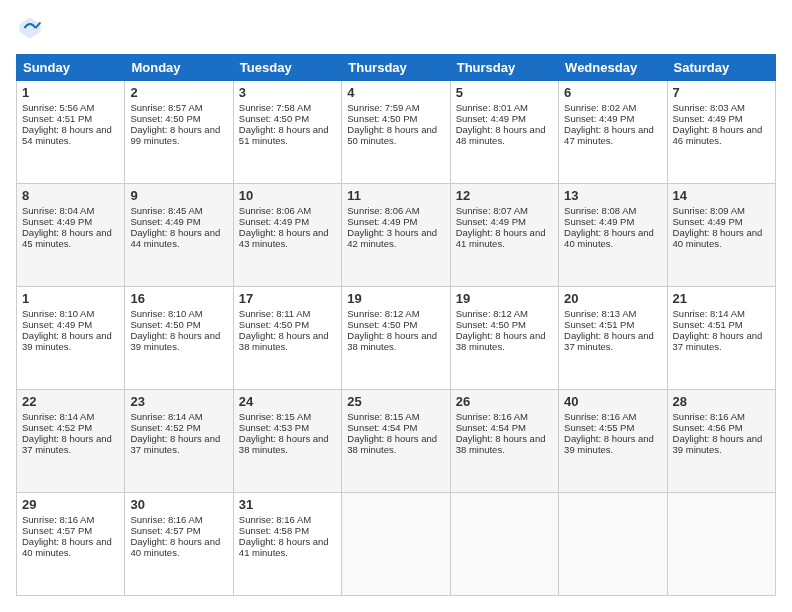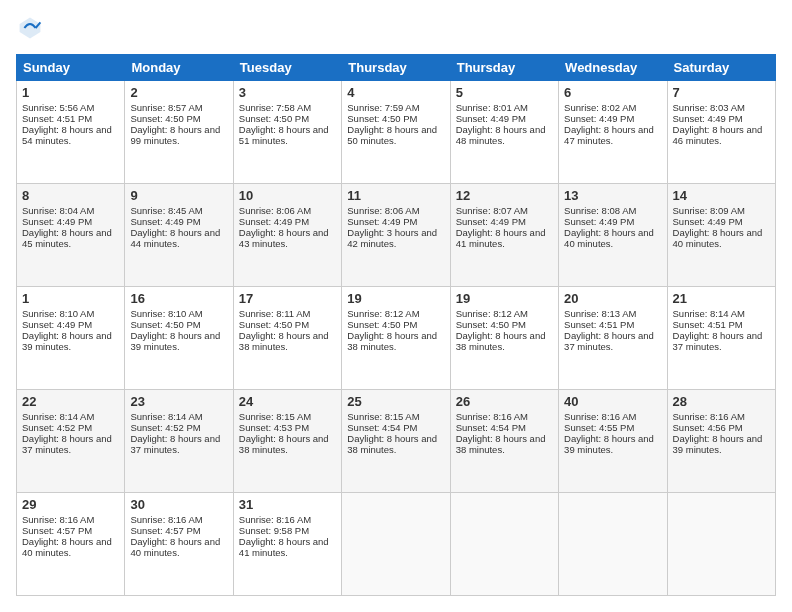--- a/index.html
+++ b/index.html
@@ -316,21 +316,21 @@
       </td>
           <td>
         <span class="day-num">30</span>
         <span>Sunrise: 8:16 AM</span><br>
         <span>Sunset: 4:57 PM</span><br>
         <span>Daylight: 8 hours and 40 minutes.</span>
       </td>
           <td>
         <span class="day-num">31</span>
         <span>Sunrise: 8:16 AM</span><br>
-        <span>Sunset: 9:58 PM</span><br>
+        <span>Sunset: 4:58 PM</span><br>
         <span>Daylight: 8 hours and 41 minutes.</span>
       </td>
           <td class="empty-cell"></td>
           <td class="empty-cell"></td>
           <td class="empty-cell"></td>
           <td class="empty-cell"></td>
         </tr>
       </tbody>
   </table>
 </div>

